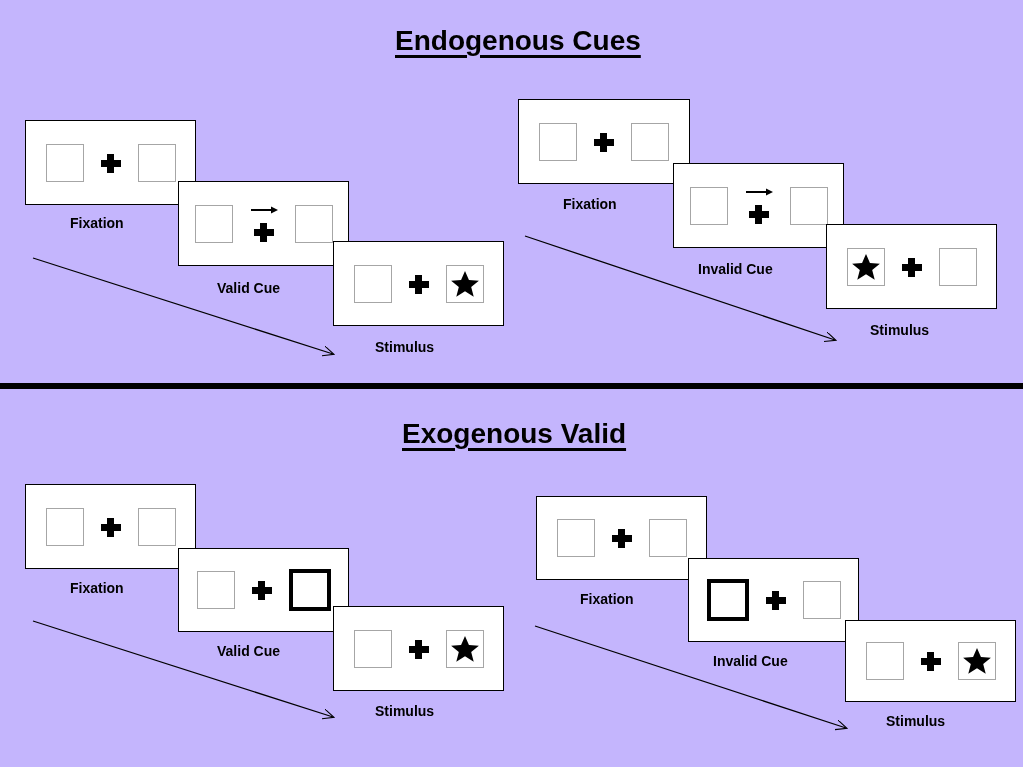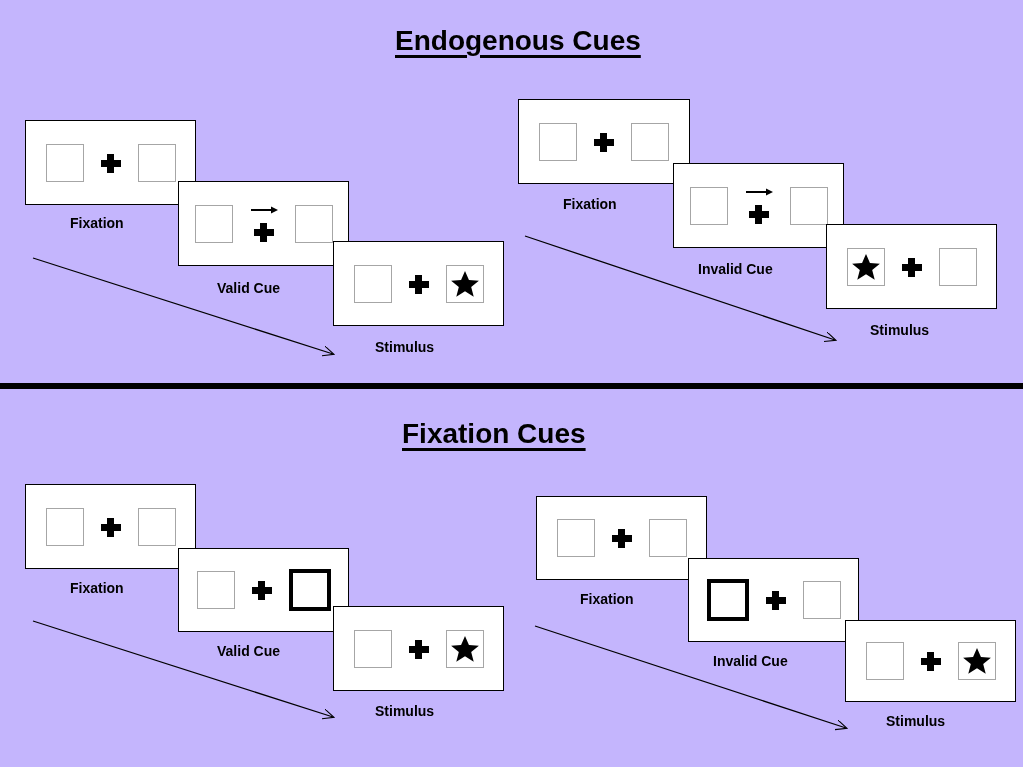--- a/index.html
+++ b/index.html
@@ -250,21 +250,21 @@
         <div class="bar h"></div>
           <div class="bar v"></div>
       </div>
       <div class="box"></div>
     </div>
   </div>
   <div class="stage-label" style="left:870px; top:322px;">Stimulus</div>
 
   <div class="divider" style="top:383px;"></div>
 
-  <div class="section-title" style="left:402px; top:418px;">Fixation Cues</div>
+  <div class="section-title" style="left:402px; top:418px;">Exogenous Valid</div>
 
   <svg class="flow-arrow" style="left:28px; top:613px; width:330px; height:120px;">
     <defs>
       <marker id="ah3" markerWidth="12" markerHeight="12" refX="10" refY="5" orient="auto" markerUnits="userSpaceOnUse">
         <path d="M0,0 L11,5 L0,10" fill="none" stroke="#000" stroke-width="1.1"></path>
       </marker>
     </defs>
     <line x1="5" y1="8" x2="305" y2="104" stroke="#000000" stroke-width="1.3" marker-end="url(#ah3)"></line>
   </svg>
 

